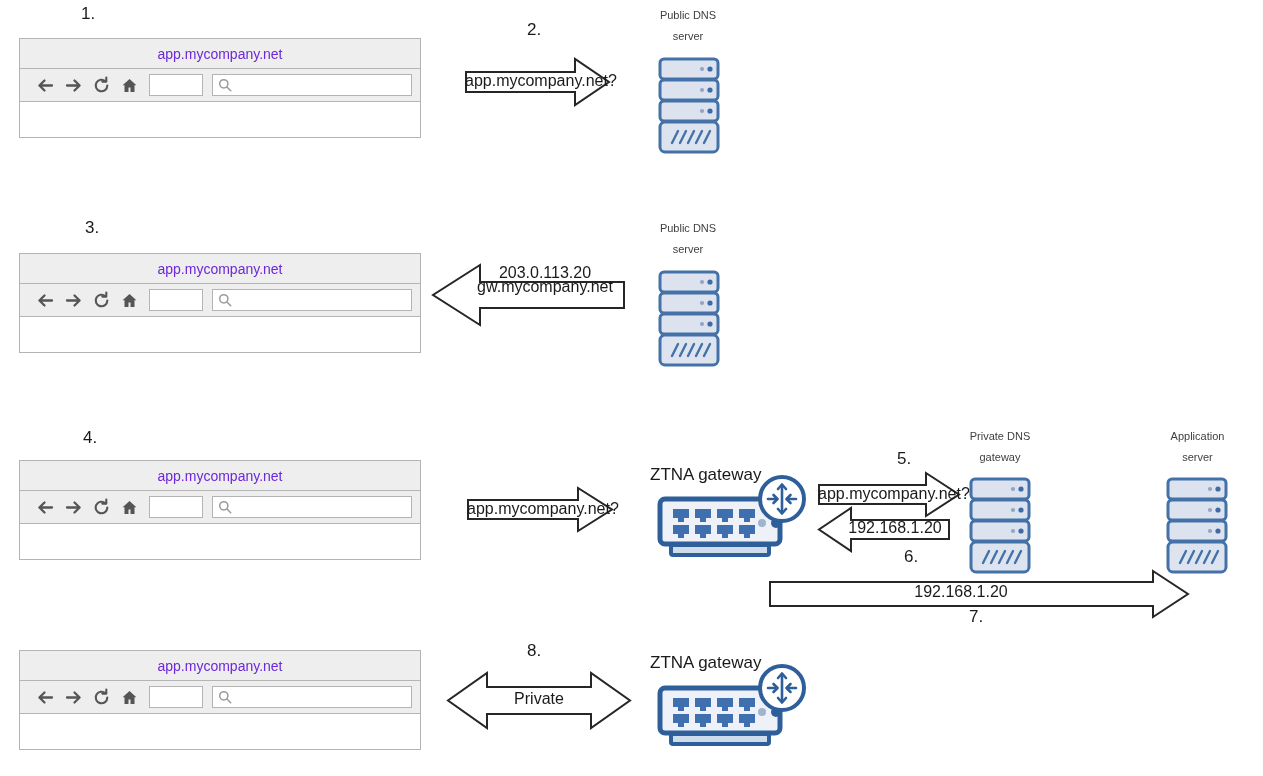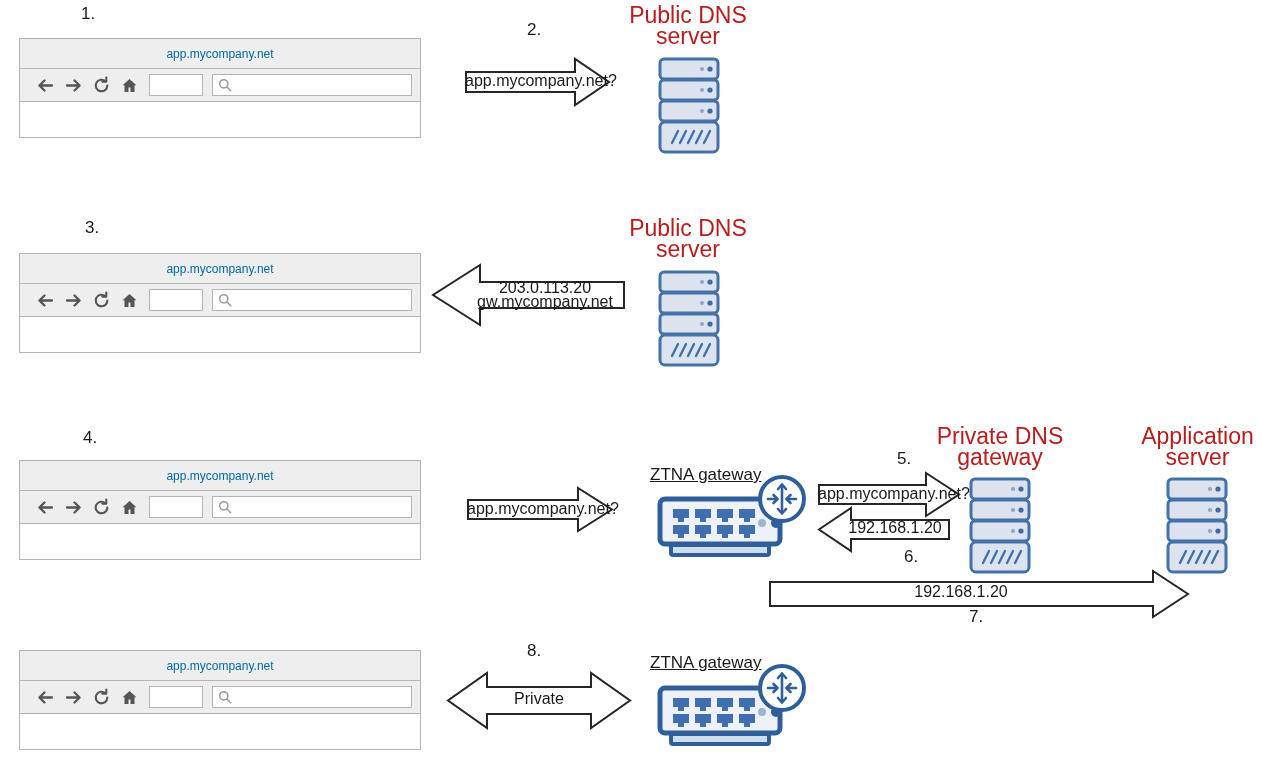--- a/index.html
+++ b/index.html
@@ -29,22 +29,22 @@
     background:#ffffff;
     box-sizing:border-box;
   }
   .browser-title{
     height:30px;
     background:#eeeeee;
     border-bottom:1px solid #b4b4b4;
     display:flex;
     align-items:center;
     justify-content:center;
-    font-size:12px;
-    color:#0369a1;
+    font-size:14px;
+    color:#6d28d9;
     box-sizing:border-box;
   }
   .browser-toolbar{
     height:33px;
     background:#eeeeee;
     border-bottom:1px solid #b4b4b4;
     display:flex;
     align-items:center;
     box-sizing:border-box;
     padding-left:11px;
@@ -74,32 +74,31 @@
   .search-box svg{display:block;}
   .browser-body{
     height:35px;
     background:#ffffff;
     box-sizing:border-box;
   }
 
   
   .dev-label{
     position:absolute;
-    font-size:23px;
-    color:#b91c1c;
+    font-size:11px;
+    color:#404040;
     text-align:center;
     line-height:21px;
     white-space:pre-line;
   }
   .dev-label-inline{
     position:absolute;
     font-size:17px;
     color:#1a1a1a;
     white-space:nowrap;
-    text-decoration:underline;
   }
 
   
   .arrow-label{
     position:absolute;
     font-size:16px;
     color:#1a1a1a;
     text-align:center;
     line-height:14px;
     white-space:pre-line;
@@ -210,21 +209,21 @@
           <path d="M9 9L12.7 12.7" stroke="#9a9a9a" stroke-width="1.5" stroke-linecap="round"></path>
         </svg>
     </div>
   </div>
   <div class="browser-body"></div>
 </div>
 
 <svg class="vec" style="left:432px;top:264px;" width="193" height="62" viewBox="0 0 193 62">
   <path d="M192 18 H48 V1 L1 31 L48 61 V44 H192 Z" fill="#ffffff" stroke="#262626" stroke-width="2" stroke-linejoin="miter"></path>
 </svg>
-<div class="arrow-label" style="left:470px;top:281px;width:150px;">203.0.113.20
+<div class="arrow-label" style="left:470px;top:266px;width:150px;">203.0.113.20
 gw.mycompany.net</div>
 
 <div class="dev-label" style="left:618px;top:218px;width:140px;">Public DNS
 server</div>
 
 <svg class="vec" style="left:658px;top:270px;" width="62" height="97" viewBox="0 0 62 97">
   <rect x="2" y="2" width="58" height="20" rx="4" fill="#dce3ef" stroke="#4472a8" stroke-width="3"></rect>
   <circle cx="44" cy="12" r="2.1" fill="#8fa6c6"></circle>
     <circle cx="52" cy="12" r="2.6" fill="#3f6aa5"></circle>
   <rect x="2" y="23" width="58" height="20" rx="4" fill="#dce3ef" stroke="#4472a8" stroke-width="3"></rect>

